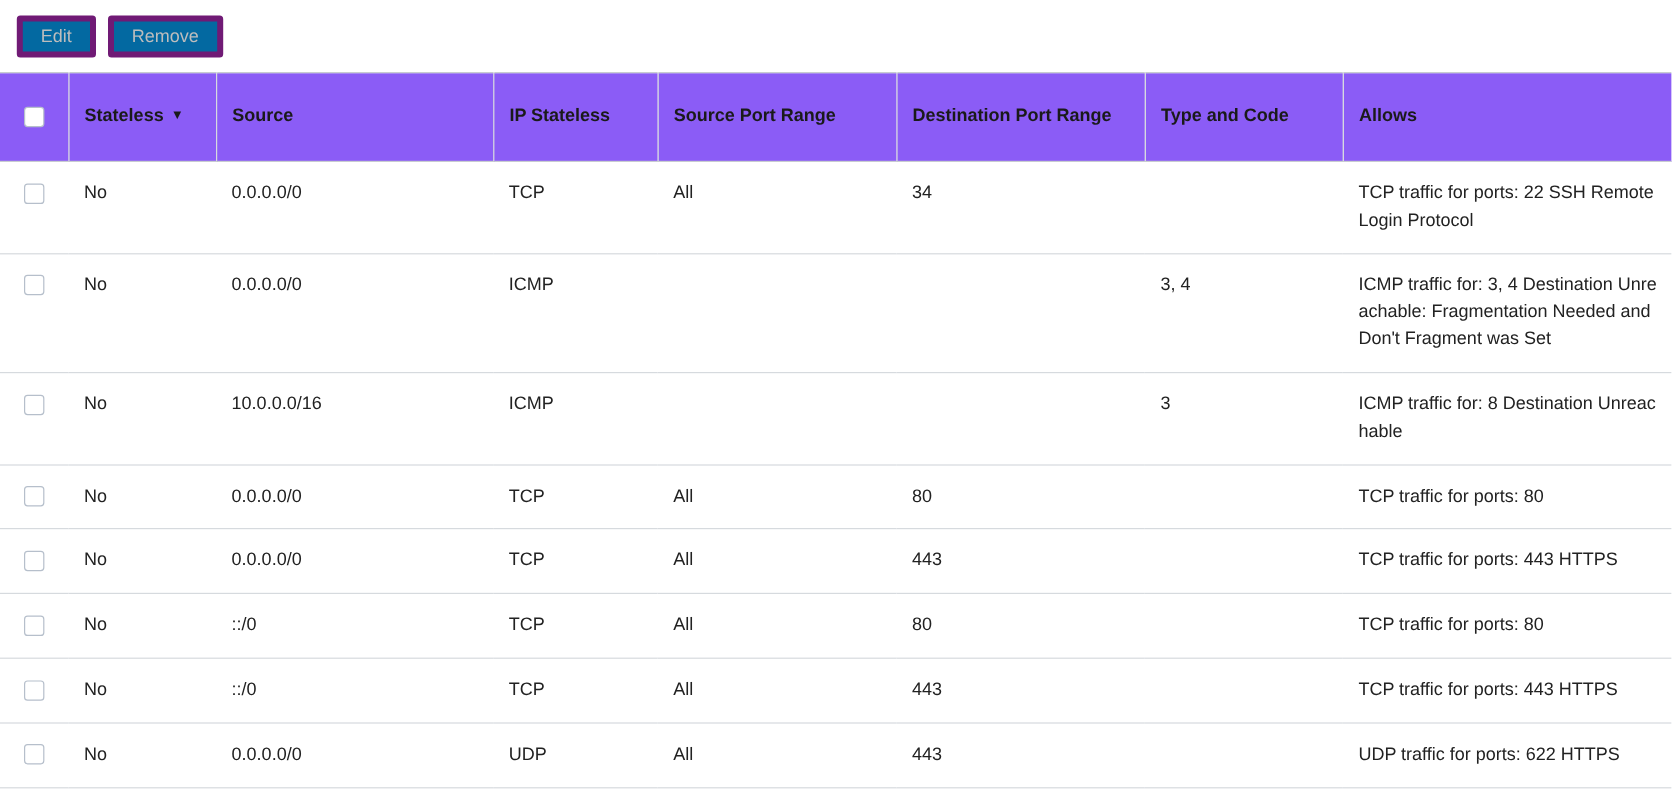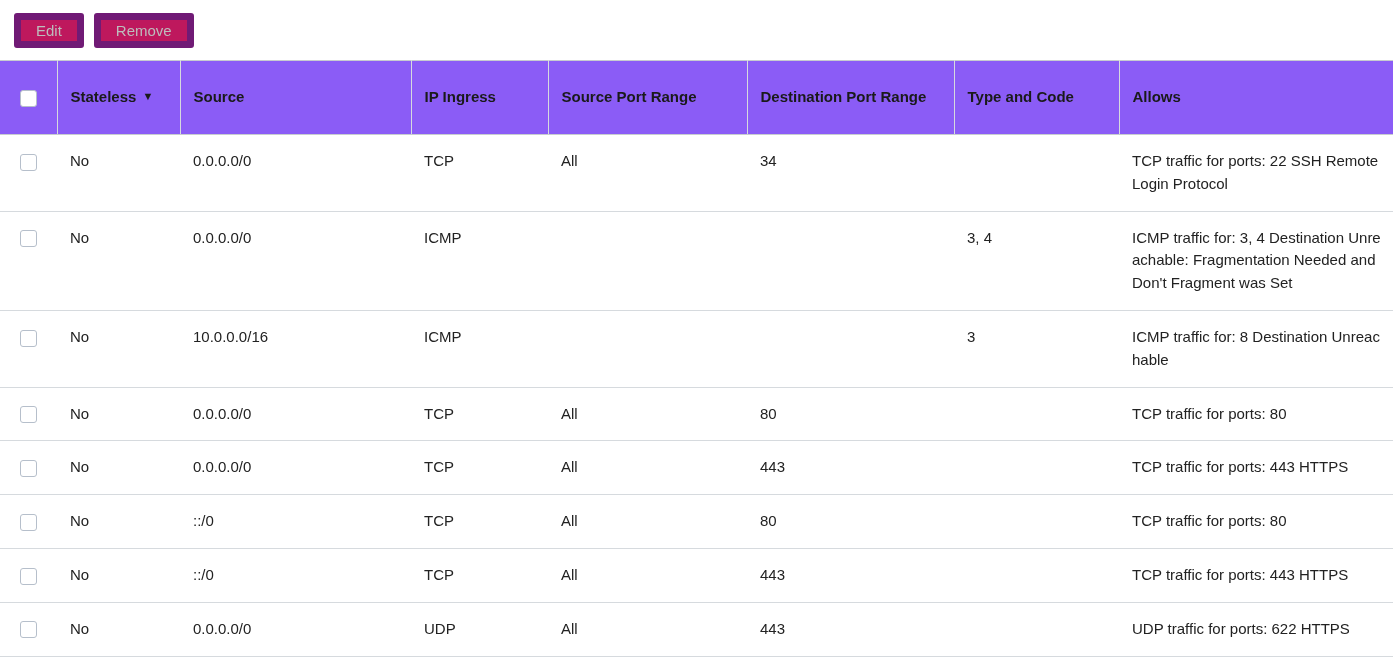--- a/index.html
+++ b/index.html
@@ -41,22 +41,22 @@
     white-space: nowrap;
     cursor: pointer;
     user-select: none;
   }
   .btn-primary {
     background: #0a74d8;
     border: 1px solid #0a74d8;
     color: #ffffff;
   }
   .btn-disabled {
-    background: #be185d;
-    border: 7px solid #701a75;
+    background: #0369a1;
+    border: 5px solid #701a75;
     color: #bdbdbd;
     cursor: default;
   }
 
   
   #rules-table {
     width: 1393px;
     border-collapse: collapse;
     table-layout: fixed;
     border-top: 1px solid #c8ccd0;
@@ -154,21 +154,21 @@
       <col class="c-type">
       <col class="c-allows">
   </colgroup>
   <thead>
     <tr>
       <th class="check-col">
         <input type="checkbox" class="cbox" style="">
       </th>
       <th><span>Stateless</span><span class="sort-caret">▼</span></th>
       <th>Source</th>
-      <th>IP Ingress</th>
+      <th>IP Stateless</th>
       <th>Source Port Range</th>
       <th>Destination Port Range</th>
       <th>Type and Code</th>
       <th class="last-col">Allows</th>
     </tr>
   </thead>
   <tbody id="rules-body">
       <tr>
         <td class="check-col"><input type="checkbox" class="cbox" style=""></td>
         <td>No</td>

